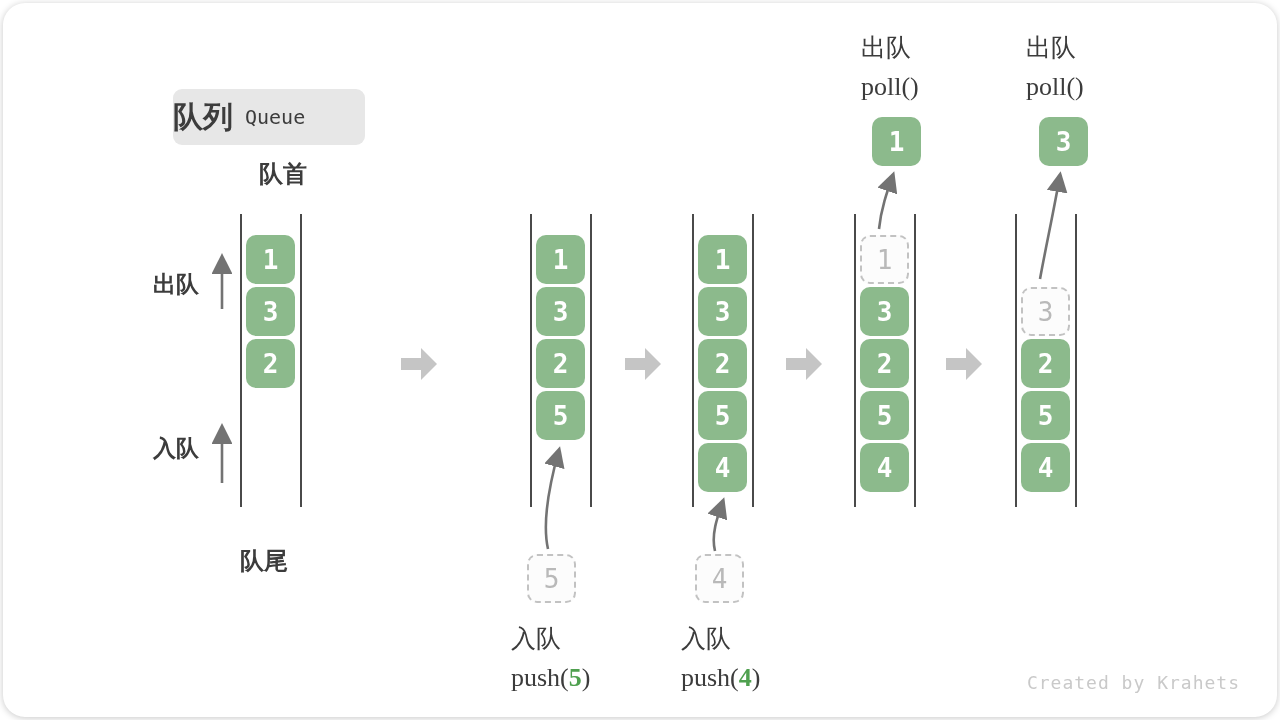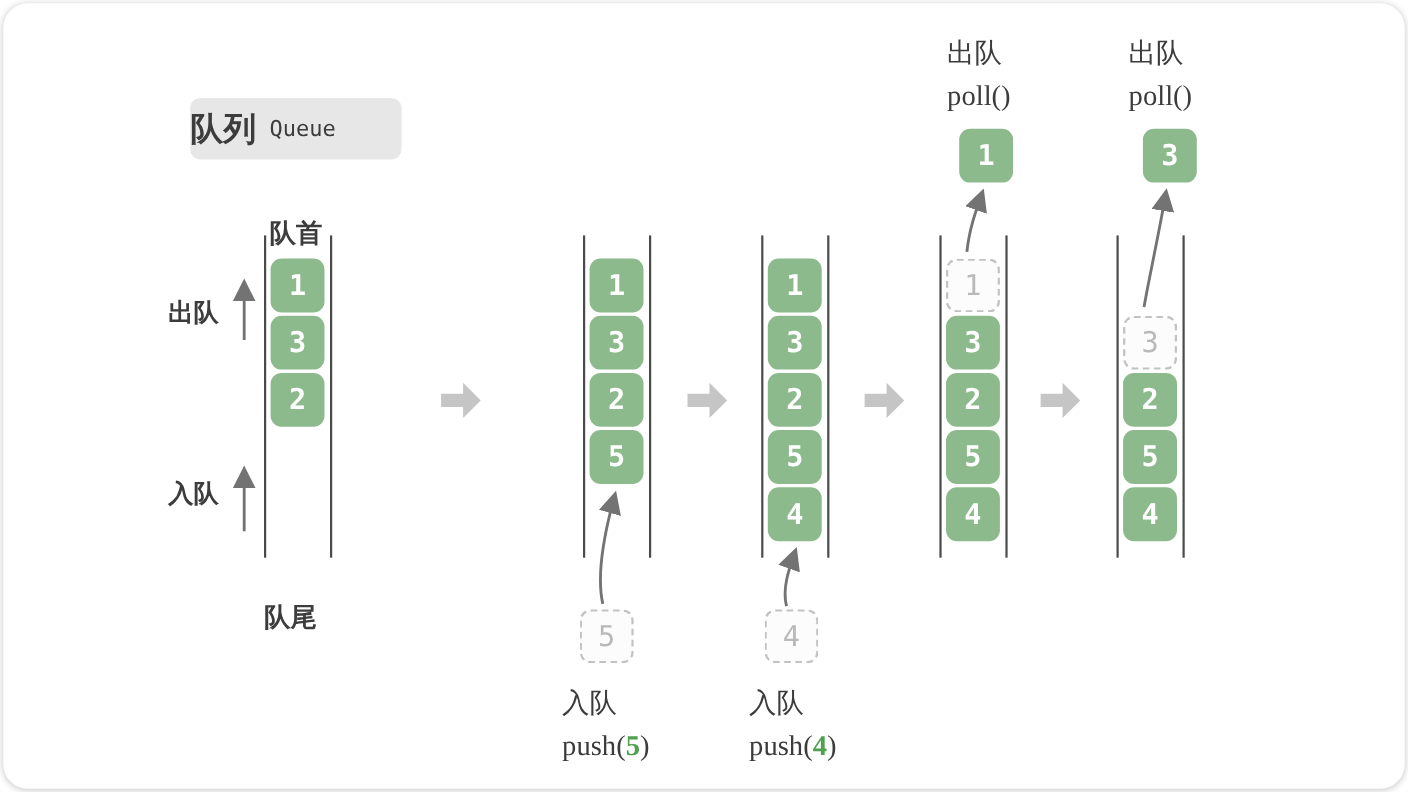--- a/index.html
+++ b/index.html
@@ -39,21 +39,21 @@
 </head>
 <body>
 
 <div class="card">
 
   <div class="abs badge">
     <span class="badge-zh">队列</span>
     <span class="badge-en">Queue</span>
   </div>
 
-  <div class="abs zh-bold col-label" style="left:235px; top:155px;margin-top:38px;">队首</div>
+  <div class="abs zh-bold col-label" style="left:249px; top:155px;">队首</div>
   <div class="abs zh-bold col-label" style="left:230px; top:542px;">队尾</div>
 
   <div class="abs zh-bold" style="left:150px; top:266px; font-size:23px;">出队</div>
   <div class="abs zh-bold" style="left:150px; top:430px; font-size:23px;">入队</div>
 
   <div class="abs column" style="left:237px;">
       <div class="slot solid" style="top: 21px;">1</div>
       <div class="slot solid" style="top: 73px;">3</div>
       <div class="slot solid" style="top: 125px;">2</div>
     </div>
@@ -101,20 +101,21 @@
 
   <div class="abs caption" style="left:508px; top:619px;">
     <span class="zh-cap">入队</span>
     <span class="code"><span>push(</span><span class="arg">5</span><span>)</span></span>
   </div>
   <div class="abs caption" style="left:678px; top:619px;">
     <span class="zh-cap">入队</span>
     <span class="code"><span>push(</span><span class="arg">4</span><span>)</span></span>
   </div>
 
+  <div class="abs watermark">Created by Krahets</div>
 
   <svg class="overlay" width="1280" height="720" viewBox="0 0 1280 720">
     <defs>
       <marker id="ah" markerWidth="9" markerHeight="8" refX="6.5" refY="4" orient="auto">
         <polygon points="0,0 8,4 0,8" fill="#737373"></polygon>
       </marker>
     </defs>
 
     <line x1="219" y1="306" x2="219" y2="254" stroke="#737373" stroke-width="2.6" marker-end="url(#ah)"></line>
     <line x1="219" y1="480" x2="219" y2="424" stroke="#737373" stroke-width="2.6" marker-end="url(#ah)"></line>

